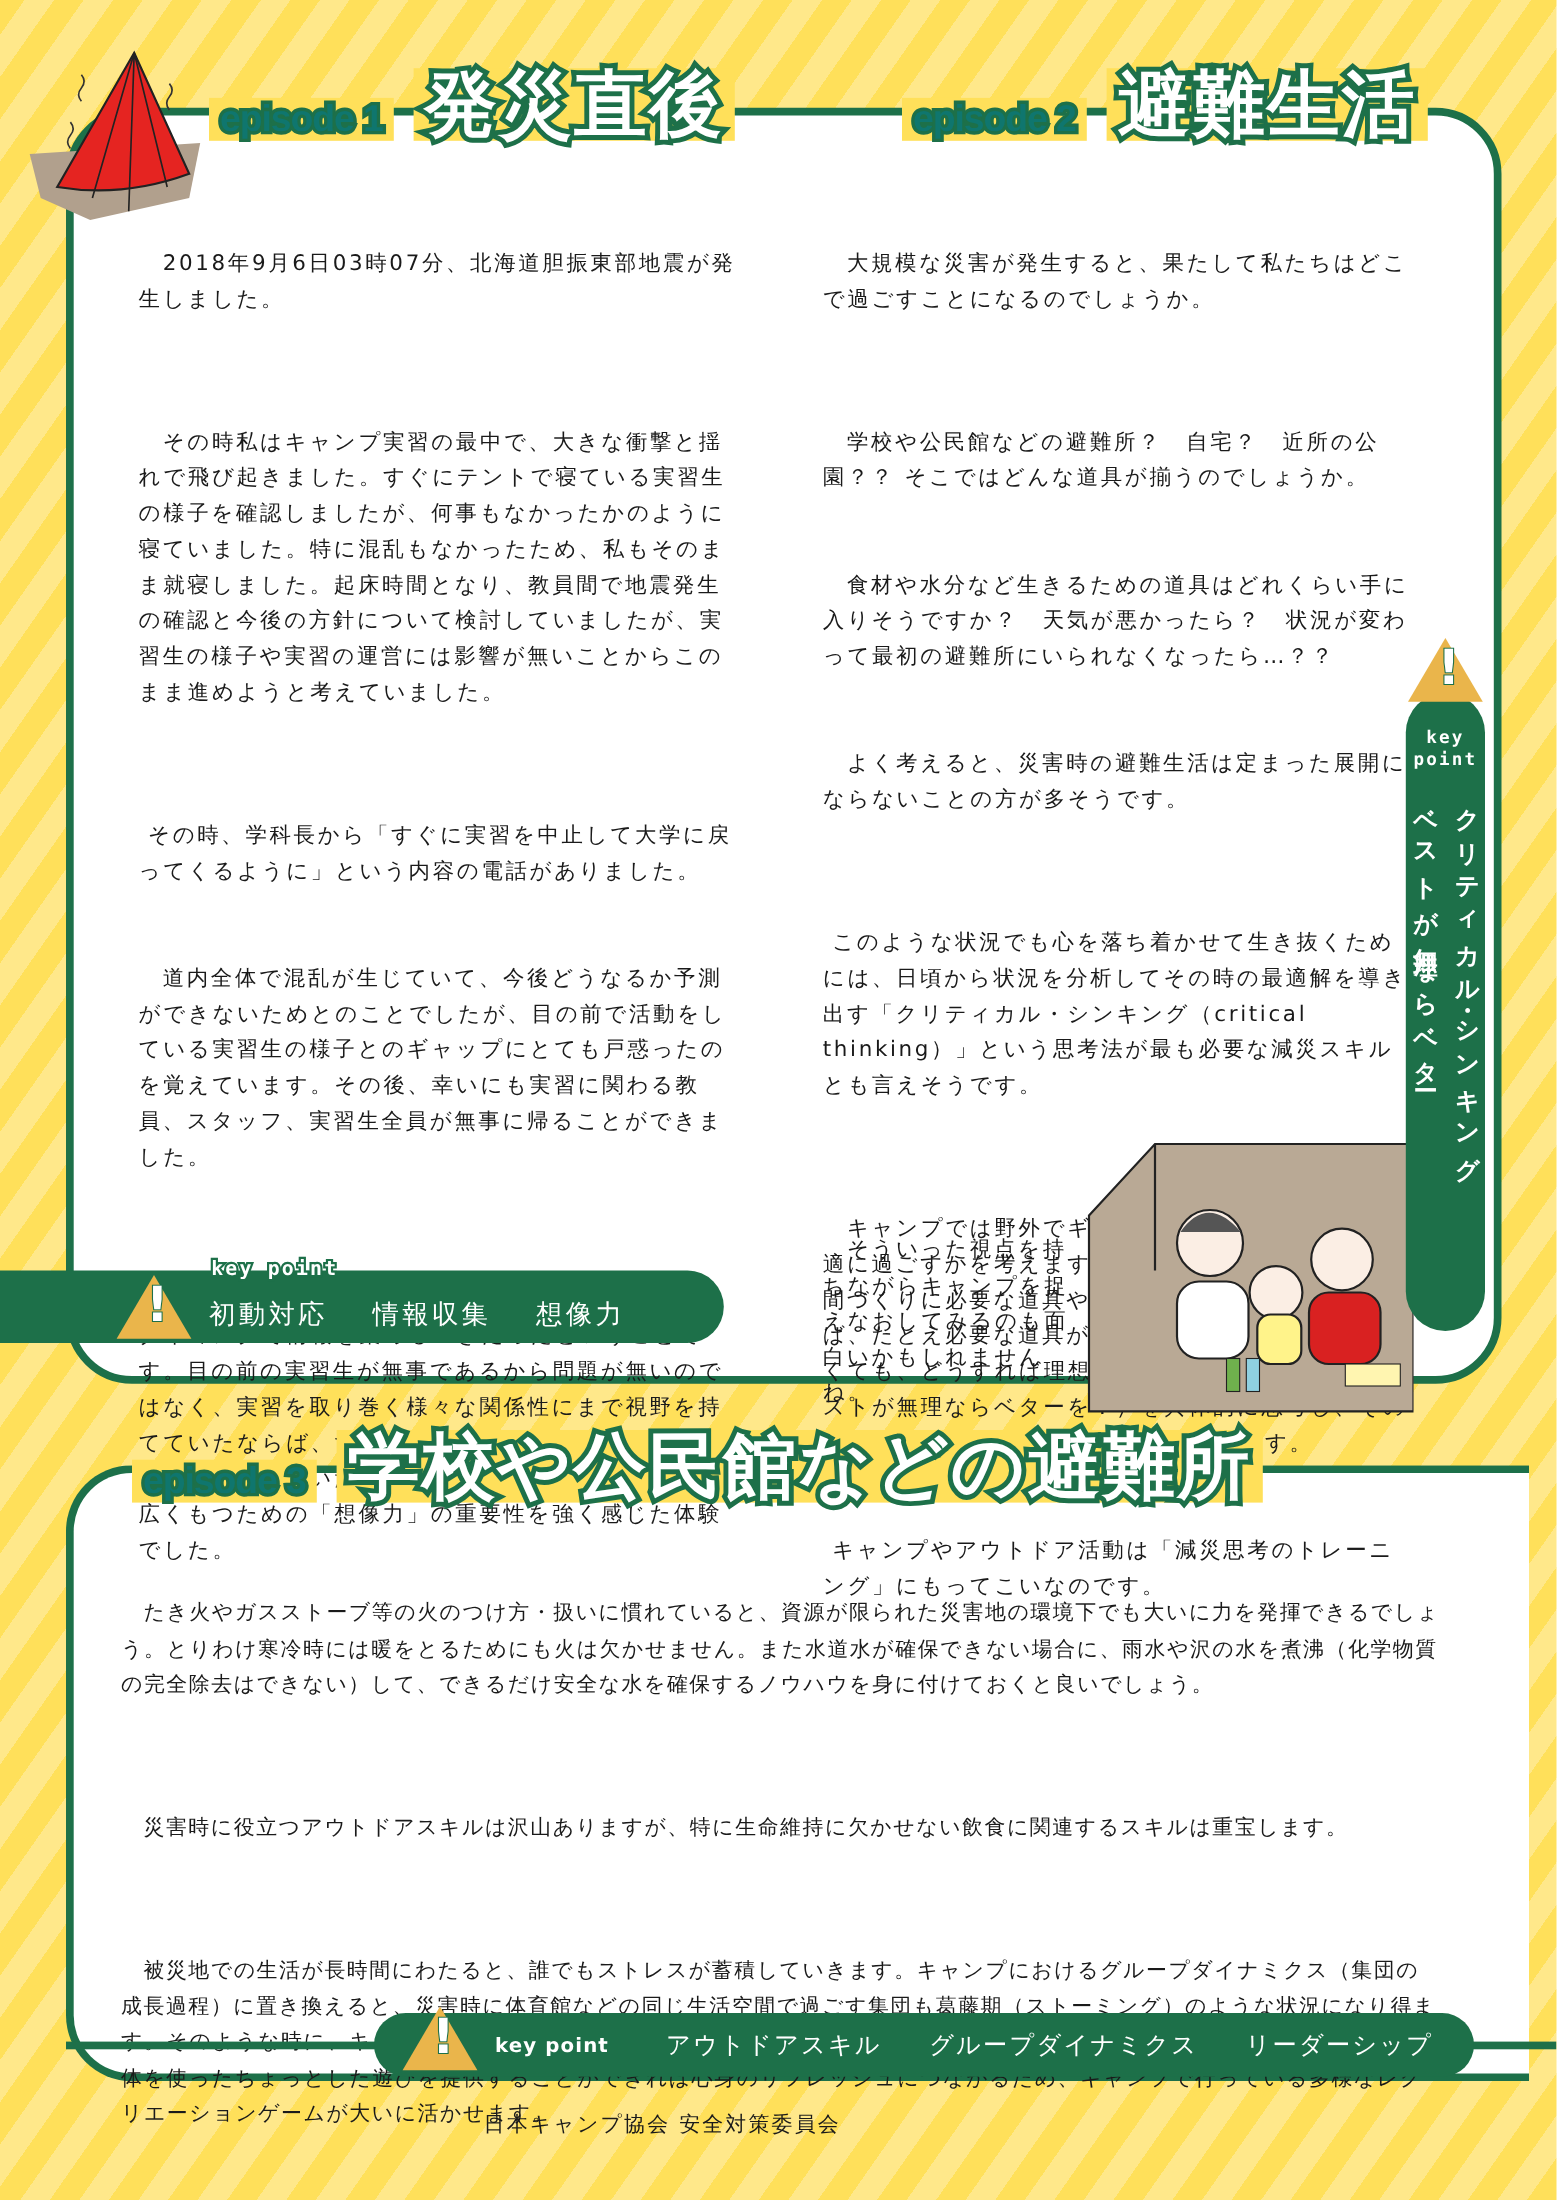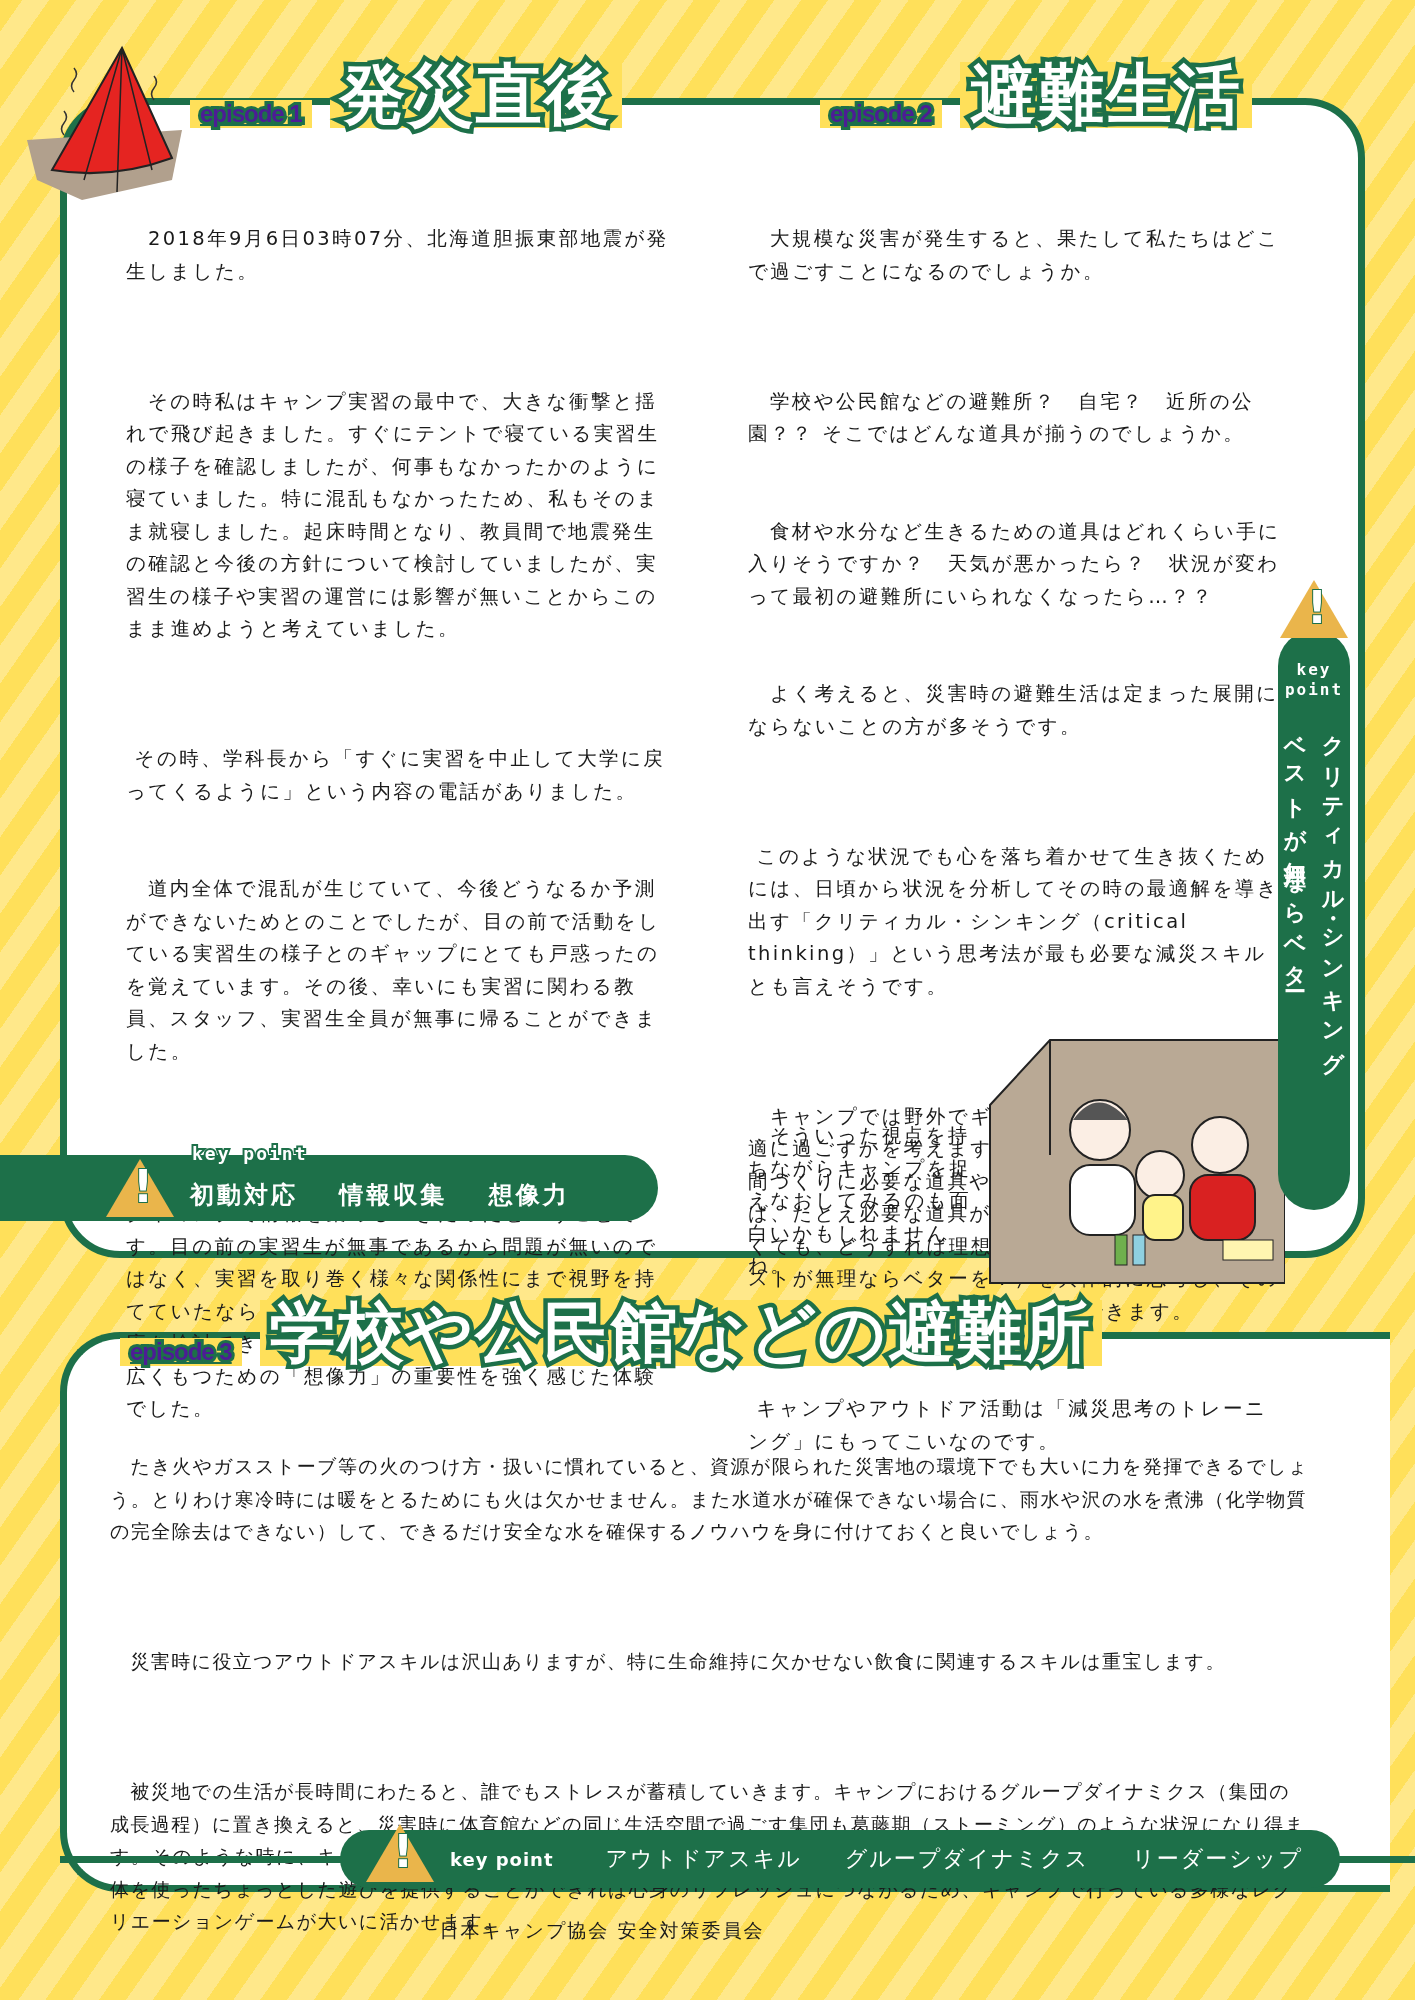--- a/index.html
+++ b/index.html
@@ -8,24 +8,23 @@
       background: repeating-linear-gradient(-55deg, #ffe05a 0px, #ffe05a 22px, #ffe88a 22px, #ffe88a 44px);
       font-family: "DejaVu Sans", sans-serif;
       color: #1a1a1a;
     }
     .panel { position: absolute; background: #fff; border: 7px solid #1d7049; box-sizing: border-box; }
     #panel-top { left: 60px; top: 98px; width: 1305px; height: 1160px; border-radius: 60px; }
     #panel-bottom { left: 60px; top: 1332px; width: 1330px; height: 560px; border-radius: 60px 0 0 60px; border-right: none; }
 
     .ep-title { position: absolute; display: flex; align-items: flex-end; gap: 18px; z-index: 5; }
     .ep-label {
-      font-family: "Liberation Sans", sans-serif; font-weight: 900; font-size: 24px; color: #4c1d95;
+      font-family: "Liberation Sans", sans-serif; font-weight: 900; font-size: 34px; color: #0f766e;
       -webkit-text-stroke: 6px #1d7049; paint-order: stroke fill; letter-spacing: -1px;
       padding-bottom: 4px;
-      text-decoration: underline;
     }
     .ep-heading {
       font-family: "DejaVu Sans", sans-serif; font-weight: bold; font-size: 66px; color: #fff;
       -webkit-text-stroke: 9px #1d7049; paint-order: stroke fill; letter-spacing: 2px; line-height: 1;
     }
     .title-bg { background: #ffe05a; padding: 0 10px; }
 
     .text { position: absolute; font-size: 19.5px; line-height: 32.5px; letter-spacing: 2.4px; white-space: pre-wrap; }
     .text p { margin: 0 0 32.5px 0; }
     .text p.tight { margin-bottom: 0; }
@@ -35,21 +34,21 @@
     .keybar {
       position: absolute; background: #1d7049; color: #fff; border-radius: 0 40px 40px 0;
       display: flex; align-items: center; box-sizing: border-box;
     }
     .warn { position: absolute; width: 0; height: 0; }
     .warn-tri { width: 0; height: 0; border-left: 34px solid transparent; border-right: 34px solid transparent; border-bottom: 58px solid #eab54b; position: relative; }
     .warn-mark { position: absolute; left: -7px; top: 6px; width: 14px; height: 48px; color: #fff; font-weight: bold; font-size: 44px; line-height: 44px; text-align: center; -webkit-text-stroke: 2px #1d7049; paint-order: stroke fill; font-family: "DejaVu Sans", sans-serif; }
 
     #kb1 { left: 0; top: 1155px; width: 658px; height: 66px; padding-left: 190px; }
     #kb1 .kp-small { position: absolute; left: 192px; top: -12px; font-size: 18px; font-weight: bold; letter-spacing: 2px; color: #fff; -webkit-text-stroke: 4px #1d7049; paint-order: stroke fill; font-family: "DejaVu Sans Mono", monospace; }
-    #kb1 .kp-items { font-size: 24px; letter-spacing: 3px; margin-top: 14px; font-weight: bold; }
+    #kb1 .kp-items { font-size: 24px; letter-spacing: 3px; margin-top: 14px; }
     #kb1 .kp-items span { margin-right: 30px; }
 
     #kb2 { left: 1278px; top: 630px; width: 72px; height: 580px; border-radius: 36px; flex-direction: column; align-items: center; padding-top: 30px; }
     #kb2 .kp-small { font-size: 16px; font-weight: bold; letter-spacing: 2px; text-align: center; line-height: 20px; font-family: "DejaVu Sans Mono", monospace; }
     #kb2 .vcols { display: flex; flex-direction: row-reverse; gap: 8px; margin-top: 20px; }
     #kb2 .vcol { writing-mode: vertical-rl; font-size: 22px; letter-spacing: 6px; font-weight: bold; }
 
     #kb3 { left: 340px; top: 1830px; width: 1000px; height: 58px; border-radius: 30px; padding-left: 110px; }
     #kb3 .kp-small { font-size: 18px; font-weight: bold; letter-spacing: 1px; margin-right: 30px; font-family: "DejaVu Sans", sans-serif; }
     #kb3 .kp-items { font-size: 22px; letter-spacing: 2px; margin-left: 22px; }

